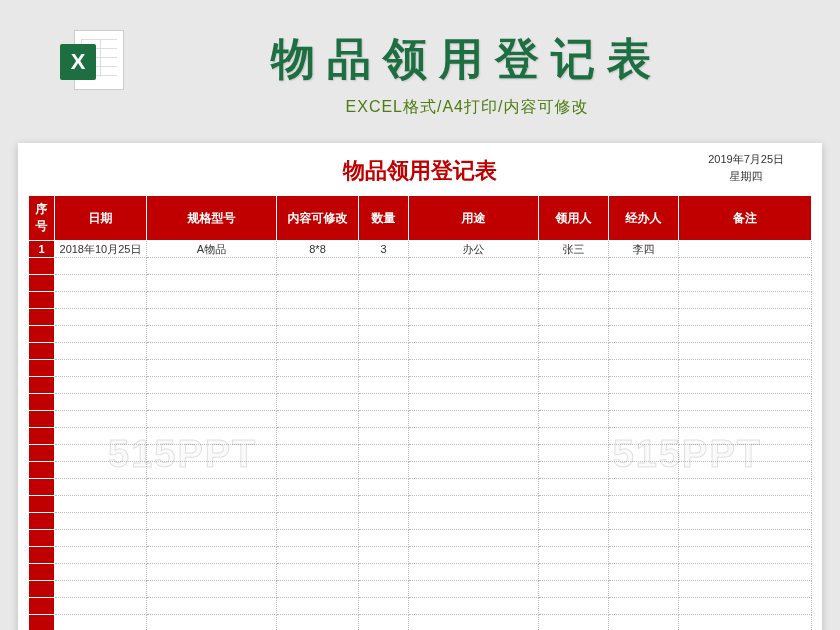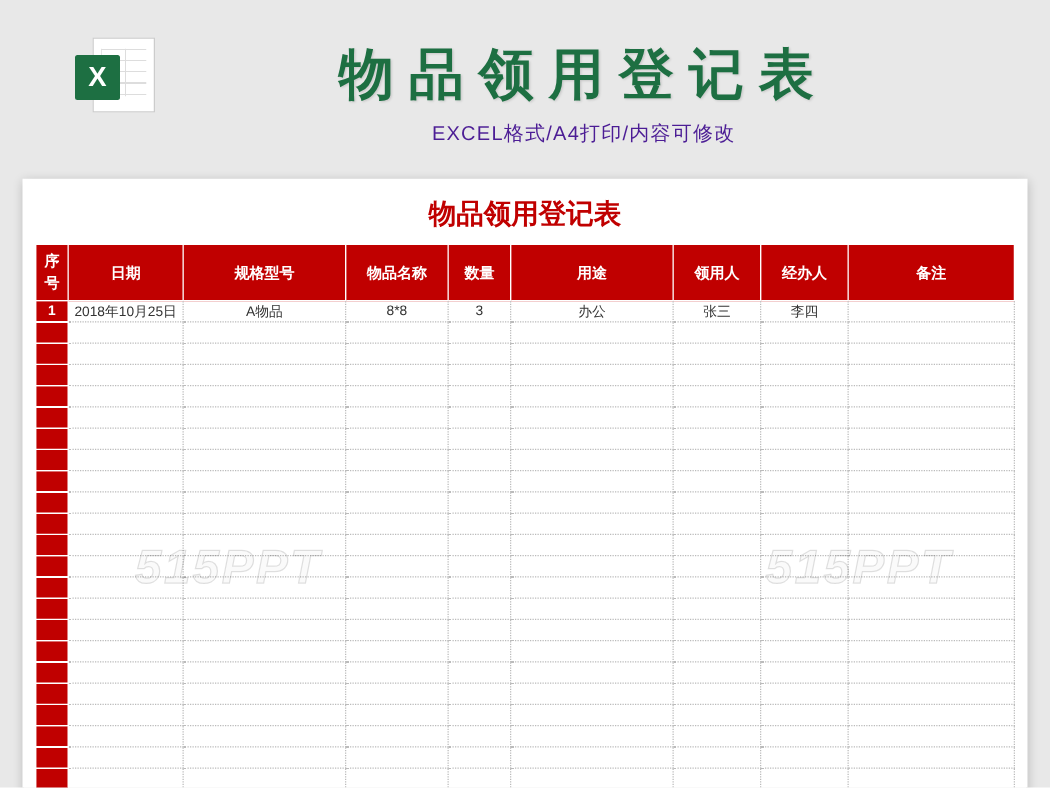--- a/index.html
+++ b/index.html
@@ -61,21 +61,21 @@
     .title-block { flex: 1; text-align: center; }
     .main-title {
       font-size: 44px;
       font-weight: bold;
       color: #1d6f42;
       letter-spacing: 12px;
       text-shadow: 1px 1px 2px rgba(0,0,0,0.15);
     }
     .subtitle {
       font-size: 16px;
-      color: #4c1d95;
+      color: #4d7c0f;
       margin-top: 8px;
       letter-spacing: 1px;
     }
     .sheet {
       background: #fff;
       margin: 10px 18px;
       box-shadow: 0 2px 8px rgba(0,0,0,0.2);
       padding: 10px 10px 18px;
       position: relative;
     }
@@ -141,21 +141,20 @@
     .col-p1 { width: 70px; }
     .col-p2 { width: 70px; }
     .watermark {
       position: absolute;
       font-size: 38px;
       font-weight: 800;
       color: rgba(0,0,0,0.02);
       -webkit-text-stroke: 1px rgba(0,0,0,0.12);
       letter-spacing: 2px;
       pointer-events: none;
-      font-style: italic;
     }
     .wm-left { left: 90px; top: 290px; }
     .wm-right { right: 60px; top: 290px; }
   </style>
 </head>
 <body>
 
 <div class="header-area">
   <div class="excel-icon">
     <div class="page"></div>
@@ -165,39 +164,43 @@
     <div class="main-title">物品领用登记表</div>
     <div class="subtitle">EXCEL格式/A4打印/内容可修改</div>
   </div>
 </div>
 
 <div class="sheet">
   <div class="watermark wm-left">515PPT</div>
   <div class="watermark wm-right">515PPT</div>
   <div class="sheet-header">
     <div class="sheet-title">物品领用登记表</div>
+    <div class="date-block">
+      <div>2019年7月25日</div>
+      <div>星期四</div>
+    </div>
   </div>
   <table>
     <colgroup>
       <col class="col-idx">
         <col class="col-date">
         <col class="col-name">
         <col class="col-spec">
       <col class="col-qty">
         <col class="col-use">
         <col class="col-p1">
         <col class="col-p2">
         <col>
     </colgroup>
     <thead>
       <tr id="header-row">
           <th>序号</th>
           <th>日期</th>
           <th>规格型号</th>
-          <th>物品名称</th>
+          <th>内容可修改</th>
           <th>数量</th>
           <th>用途</th>
           <th>领用人</th>
           <th>经办人</th>
           <th>备注</th>
         </tr>
     </thead>
     <tbody id="table-body">
         <tr>
           <td class="idx">1</td>

